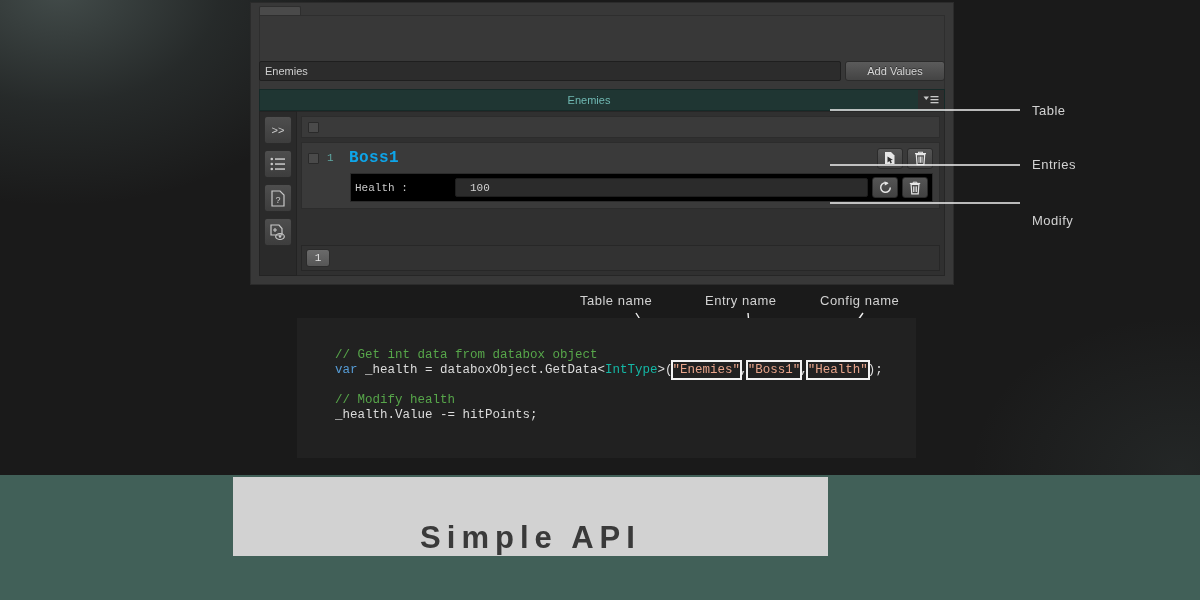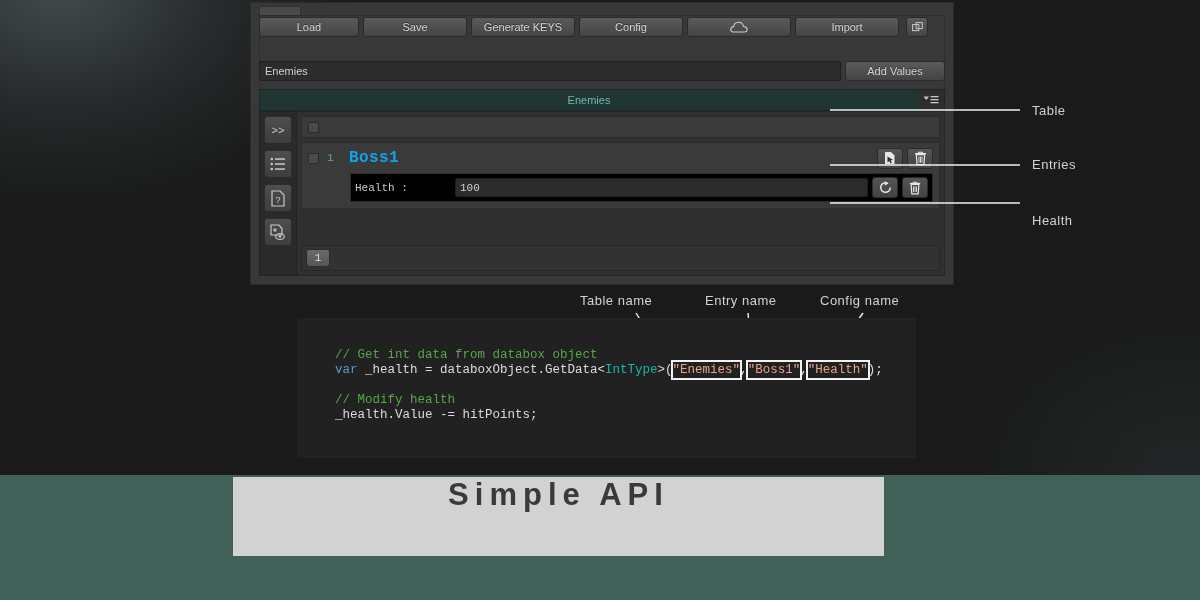--- a/index.html
+++ b/index.html
@@ -146,21 +146,21 @@
 
   .value-row {
     display: flex; align-items: center; margin-left: 42px; margin-top: 4px;
     background: #000000; border: 1px solid #2b2b2b; padding: 3px 4px;
   }
   .value-label { color: #c8c8c8; font-size: 11px; width: 100px;
                  font-family: "Liberation Mono", monospace; }
   .value-input {
     flex: 1; height: 19px;
     background: #2b2b2b; border: 1px solid #1e1e1e; border-radius: 2px;
-    color: #d2d2d2; font-size: 11px; padding: 0 4px; outline: none;
+    color: #d2d2d2; font-size: 11px; padding: 0 14px; outline: none;
     font-family: "Liberation Mono", monospace;
   }
 
   .pager {
     margin-top: auto; height: 26px; background: #323232;
     border: 1px solid #272727; display: flex; align-items: center; padding: 0 4px;
   }
   .page-btn {
     width: 24px; height: 18px;
     background: linear-gradient(#6a6a6a, #565656);
@@ -193,56 +193,38 @@
   .c-keyword { color: #569cd6; }
   .c-type    { color: #14b8a6; }
   .c-string  { color: #e8a48a; }
   .str-box {
     outline: 2px solid #f2f2f2;
     padding: 1px 0;
   }
 
   
   .banner {
-    position: absolute; left: 233px; top: 477px; width: 651px; height: 79px;
+    position: absolute; left: 233px; top: 477px; width: 595px; height: 79px;
     background: #d2d2d2;
-    display: flex; align-items: flex-start; justify-content: center;
+    display: flex; align-items: flex-end; justify-content: center;
   }
   .banner span {
     color: #3a3a3a; font-size: 31px; font-weight: bold; letter-spacing: 6px;
   }
 </style>
 </head>
 <body>
 
 <div class="bg-dark"></div>
 <div class="bg-teal"></div>
 
 <div class="window">
   <div class="win-tab"></div>
   <div class="win-inner"></div>
 
-  <div class="toolbar">
-    <div class="ubtn ubtn-load">Load</div>
-    <div class="ubtn ubtn-save">Save</div>
-    <div class="ubtn ubtn-keys">Generate KEYS</div>
-    <div class="ubtn ubtn-config">Config</div>
-    <div class="ubtn ubtn-cloud">
-      <svg width="18" height="12" viewBox="0 0 18 12">
-        <path d="M4 11 Q0.6 11 0.8 8.2 Q1 5.8 3.6 5.6 Q4.3 1.4 8.4 1.2 Q12.6 1.1 13.6 5.5 Q16.8 5.8 17.1 8.4 Q17.3 11 14 11 Z" fill="none" stroke="#cfcfcf" stroke-width="1.1"></path>
-      </svg>
-    </div>
-    <div class="ubtn ubtn-import">Import</div>
-    <div class="ubtn ubtn-window">
-      <svg width="11" height="10" viewBox="0 0 11 10">
-        <rect x="0.6" y="2.6" width="6.2" height="6" fill="none" stroke="#c9c9c9" stroke-width="1"></rect>
-        <rect x="4.1" y="0.6" width="6.2" height="6" fill="none" stroke="#c9c9c9" stroke-width="1"></rect>
-      </svg>
-    </div>
-  </div>
 
   <div class="namerow">
     <input class="name-input" value="Enemies" placeholder="Table name" style="">
     <div class="ubtn ubtn-addtable">Add Values</div>
   </div>
 
   <div class="table-head">
     <div class="title">Enemies</div>
     <div class="menu-ico">
       <svg width="16" height="10" viewBox="0 0 16 10">
@@ -334,21 +316,21 @@
 
       <div class="pager">
         <div class="page-btn">1</div>
       </div>
     </div>
   </div>
 </div>
 
 <div class="callout-label" style="left:1032px; top:103px;">Table</div>
 <div class="callout-label" style="left:1032px; top:157px;">Entries</div>
-<div class="callout-label" style="left:1032px; top:213px;">Health</div>
+<div class="callout-label" style="left:1032px; top:213px;">Modify</div>
 
 <div class="callout-label" style="left:580px; top:293px;">Table name</div>
 <div class="callout-label" style="left:705px; top:293px;">Entry name</div>
 <div class="callout-label" style="left:820px; top:293px;">Config name</div>
 
 <svg class="leaders">
   <g stroke="#f0f0f0" stroke-width="1.4" fill="none">
     <line x1="830" y1="110" x2="1020" y2="110"></line>
     <line x1="830" y1="165" x2="1020" y2="165"></line>
     <line x1="830" y1="203" x2="1020" y2="203"></line>

